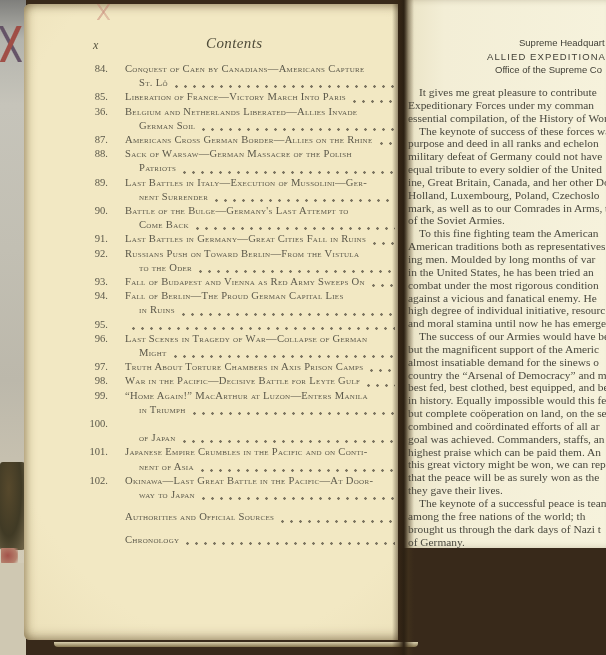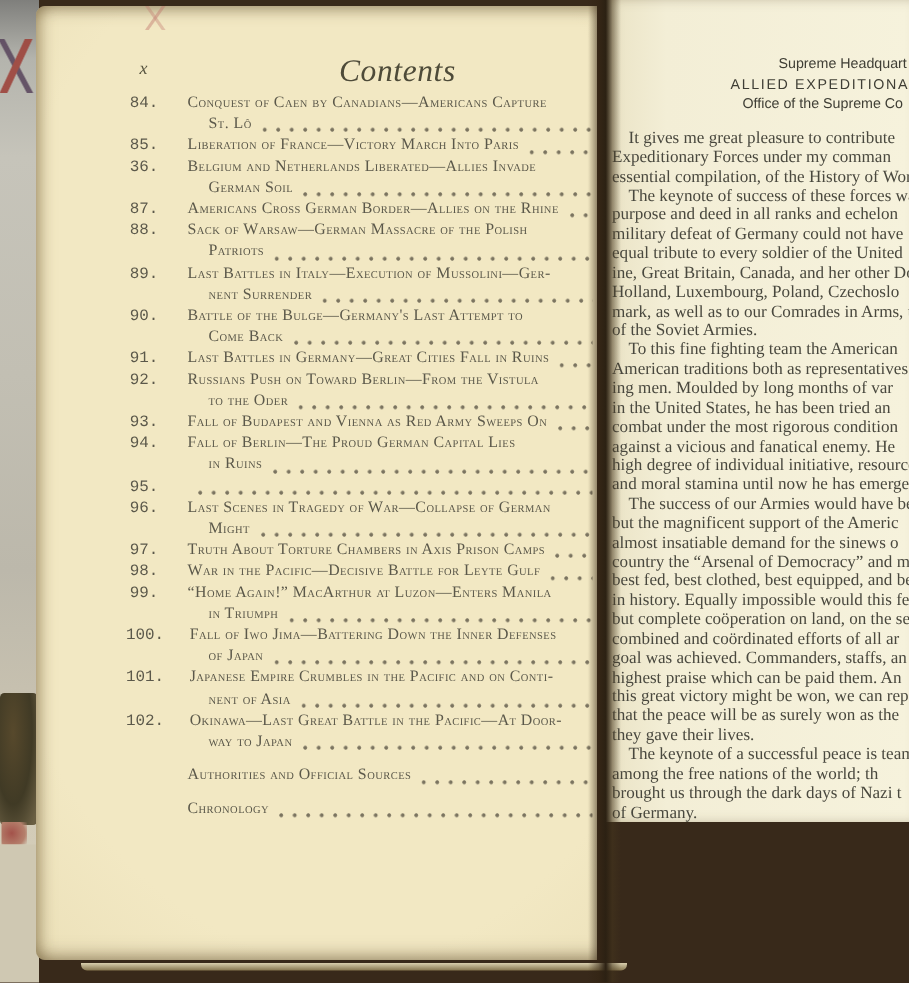--- a/index.html
+++ b/index.html
@@ -25,25 +25,25 @@
     background:radial-gradient(120% 100% at 55% 45%, #f2e8c3 55%, #e7dbb2 85%, #d9cca1 100%);
     border-radius:6px 0 0 6px;
     box-shadow:inset 7px 0 10px -4px rgba(120,100,60,.55),
                inset 0 8px 10px -6px rgba(90,70,40,.5),
                inset 0 -10px 12px -8px rgba(90,70,40,.55);}
   .pencil-x{position:absolute;left:71px;top:0px;width:17px;height:16px;opacity:.8;
     background:
       linear-gradient(125deg,transparent 44%,rgba(192,118,108,.55) 47%,rgba(192,118,108,.55) 53%,transparent 56%),
       linear-gradient(55deg,transparent 44%,rgba(192,118,108,.45) 47%,rgba(192,118,108,.45) 53%,transparent 56%);}
   .pg-num{position:absolute;left:69px;top:34px;font-style:italic;font-size:12px;color:#56533f;}
-  .toc-title{position:absolute;left:182px;top:31px;font-style:italic;font-size:21px;color:#4e4b39;letter-spacing:.4px;margin-left:20px;}
+  .toc-title{position:absolute;left:182px;top:31px;font-style:italic;font-size:15px;color:#4e4b39;letter-spacing:.4px;}
   .toc{position:absolute;left:60px;top:58px;width:312px;}
   .toc-row{display:flex;align-items:flex-end;line-height:14.2px;font-size:10.6px;overflow:hidden;}
   .toc-row.spaced{margin-top:8px;text-align:center;}
-  .toc-num{flex:0 0 24px;text-align:center;padding-right:17px;color:#5b584a;font-variant:small-caps;font-family:Liberation Mono, monospace;}
+  .toc-num{flex:0 0 24px;text-align:right;padding-right:17px;color:#5b584a;font-variant:small-caps;}
   .toc-text{font-variant:small-caps;letter-spacing:.3px;color:#5b584a;white-space:nowrap;}
   .toc-row.cont .toc-text{margin-left:14px;}
   .leader{flex:1 1 auto;min-width:0;height:3px;margin:0 1px 2px 7px;
     background-image:radial-gradient(circle at 1.5px 1.5px,#7b7460 1.1px,transparent 1.5px);
     background-size:9px 3px;background-repeat:repeat-x;}
   .page-edge-bottom{position:absolute;left:30px;top:638px;width:364px;height:5px;
     background:linear-gradient(180deg,#d9cfae,#86764f);border-radius:0 0 4px 4px;}
   
   .gutter{position:absolute;left:392px;top:0;width:22px;height:655px;z-index:5;
     background:linear-gradient(90deg, rgba(60,45,25,0) 0%, rgba(50,35,18,.5) 32%, #2c2113 54%, rgba(70,55,30,.45) 74%, rgba(80,65,40,0) 100%);}
@@ -193,21 +193,20 @@
         <span class="toc-num">99.</span>
         <span class="toc-text">“Home Again!” MacArthur at Luzon—Enters Manila</span>
       </div>
       <div class="toc-row cont">
         <span class="toc-num"></span>
         <span class="toc-text">in Triumph</span>
         <span class="leader"></span>
       </div>
       <div class="toc-row">
         <span class="toc-num">100.</span>
-        <span class="toc-text">Fall of Iwo Jima—Battering Down the Inner Defenses</span>
       </div>
       <div class="toc-row cont">
         <span class="toc-num"></span>
         <span class="toc-text">of Japan</span>
         <span class="leader"></span>
       </div>
       <div class="toc-row">
         <span class="toc-num">101.</span>
         <span class="toc-text">Japanese Empire Crumbles in the Pacific and on Conti-</span>
       </div>

